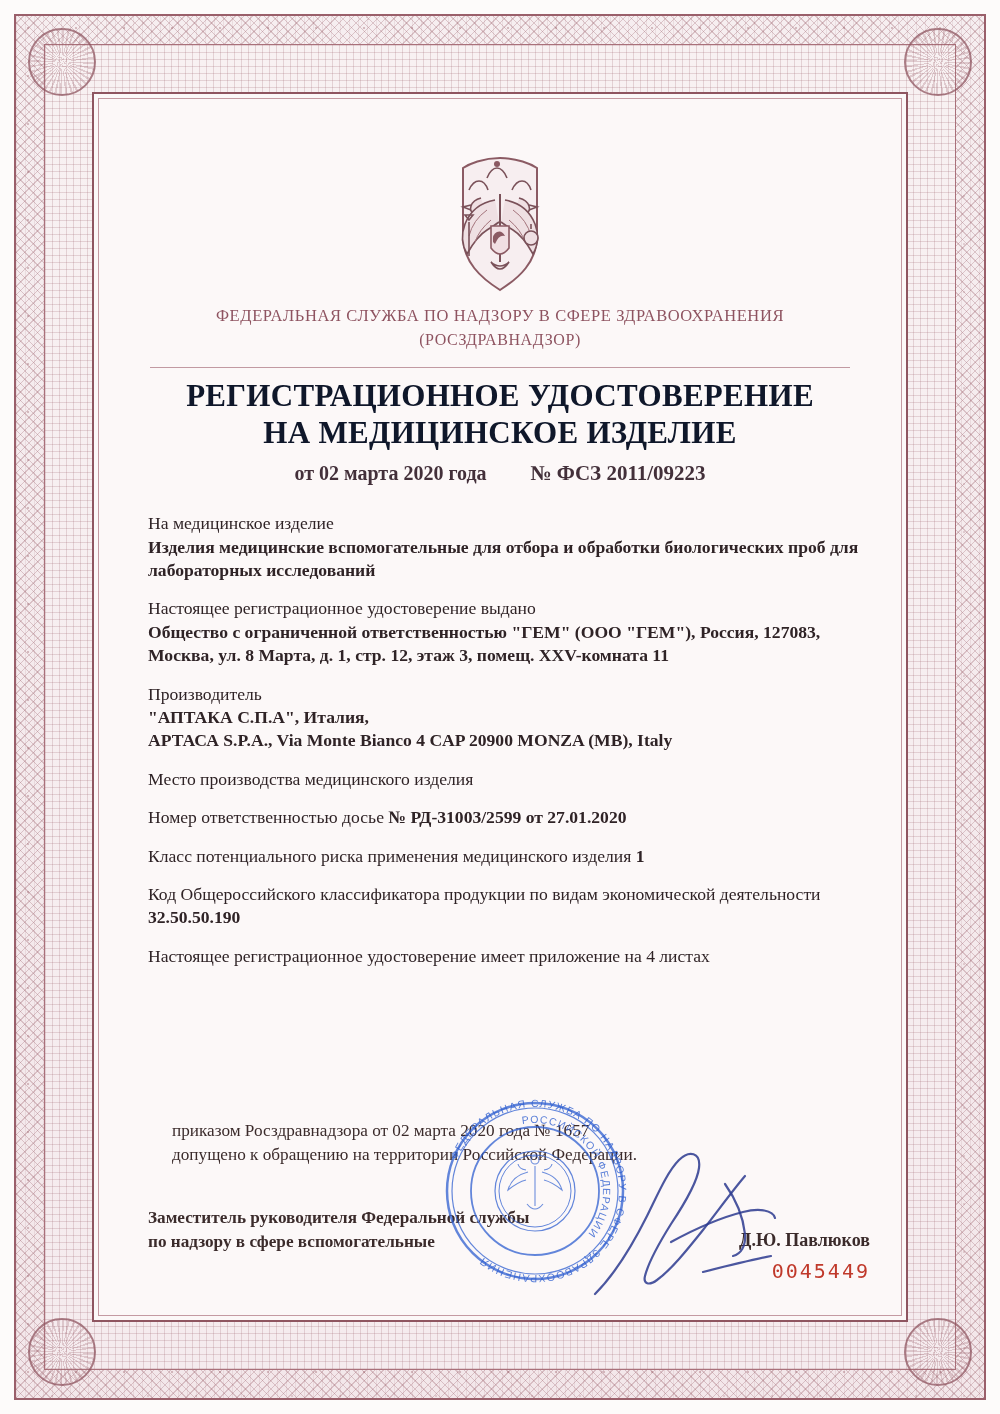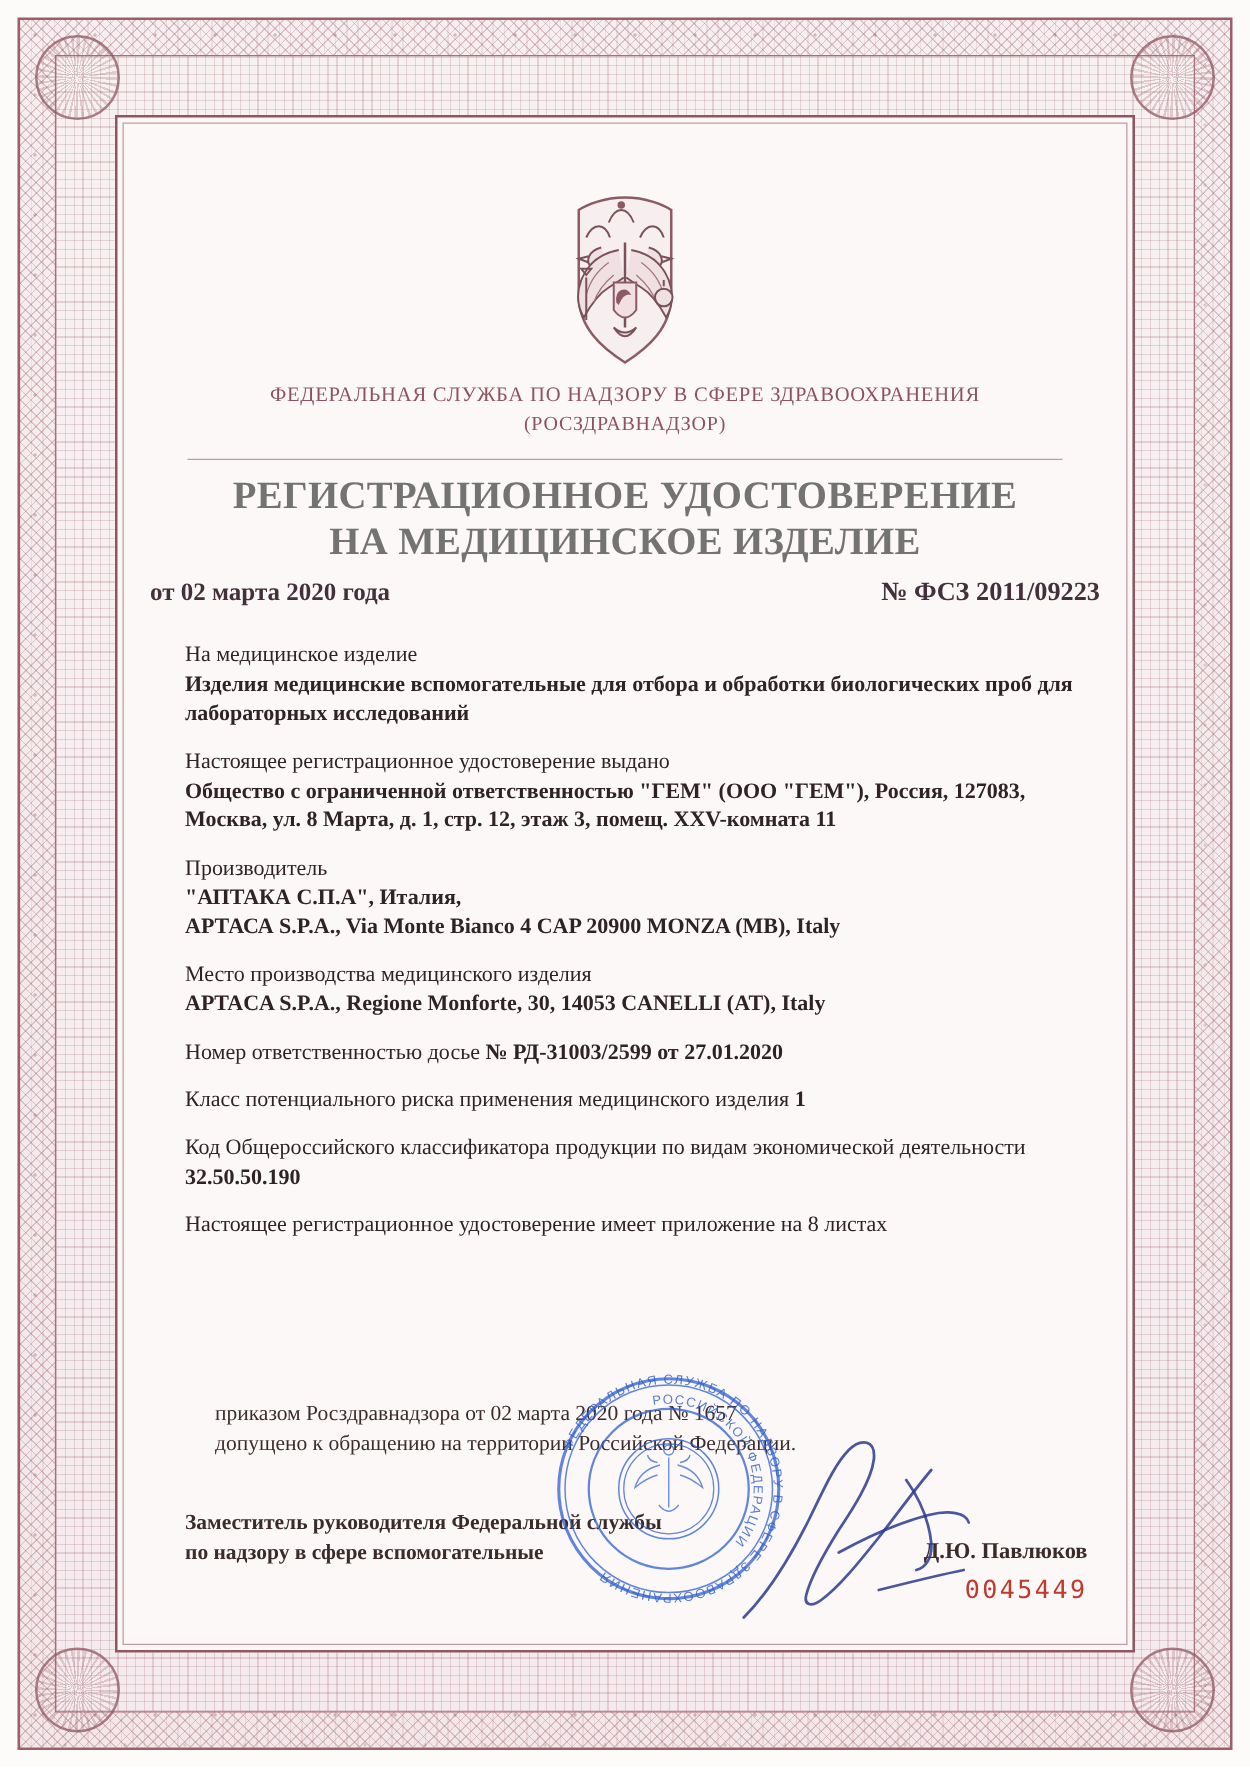--- a/index.html
+++ b/index.html
@@ -98,31 +98,31 @@
   .agency .line2 { font-size: 16px; }
 
   .rule {
     height: 1px;
     background: #c29aa2;
     margin: 16px 30px 10px 30px;
   }
 
   .title {
     text-align: center;
-    color: #737373;
+    color: #0f172a;
     font-weight: bold;
     font-size: 31px;
     line-height: 1.18;
     letter-spacing: .3px;
   }
 
   .dateline {
     margin-top: 10px;
     display: flex;
-    justify-content: space-between;
+    justify-content: center;
     align-items: baseline;
     gap: 44px;
     font-weight: bold;
     font-size: 20px;
     color: #43303a;
   }
   .dateline .num { font-size: 21px; }
 
   .body {
     margin-top: 26px;
@@ -269,36 +269,35 @@
       </div>
 
       <div class="block">
         <div class="lead">Производитель</div>
         <div class="val" style="white-space: pre-line;">"АПТАКА С.П.А", Италия,
 АРТАСА S.P.A., Via Monte Bianco 4 CAP 20900 MONZA (MB), Italy</div>
       </div>
 
       <div class="block">
         <div class="lead">Место производства медицинского изделия</div>
-        <div class="val">APTACA S.P.A., Regione Monforte, 30, 14053 CANELLI (AT), Italy</div>
       </div>
 
       <div class="block">
         <span class="lead">Номер ответственностью досье </span><span class="inline-val">№ РД-31003/2599 от 27.01.2020</span>
       </div>
 
       <div class="block">
         <span class="lead">Класс потенциального риска применения медицинского изделия </span><span class="inline-val">1</span>
       </div>
 
       <div class="block">
         <span class="lead">Код Общероссийского классификатора продукции по видам экономической деятельности </span><span class="inline-val">32.50.50.190</span>
       </div>
 
-      <div class="block">Настоящее регистрационное удостоверение имеет приложение на 8 листах</div>
+      <div class="block">Настоящее регистрационное удостоверение имеет приложение на 4 листах</div>
     </div>
 
     <div class="footer">
       <div class="order">
         <div>приказом Росздравнадзора от 02 марта 2020 года № 1657</div>
         <div>допущено к обращению на территории Российской Федерации.</div>
       </div>
 
       <div class="signrow">
         <div class="position">

